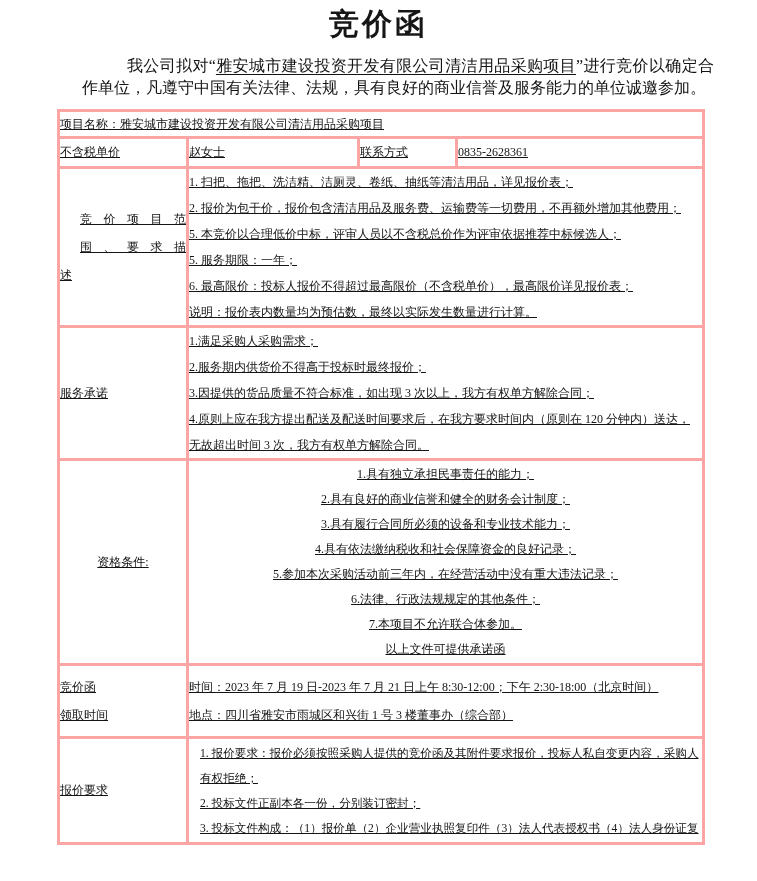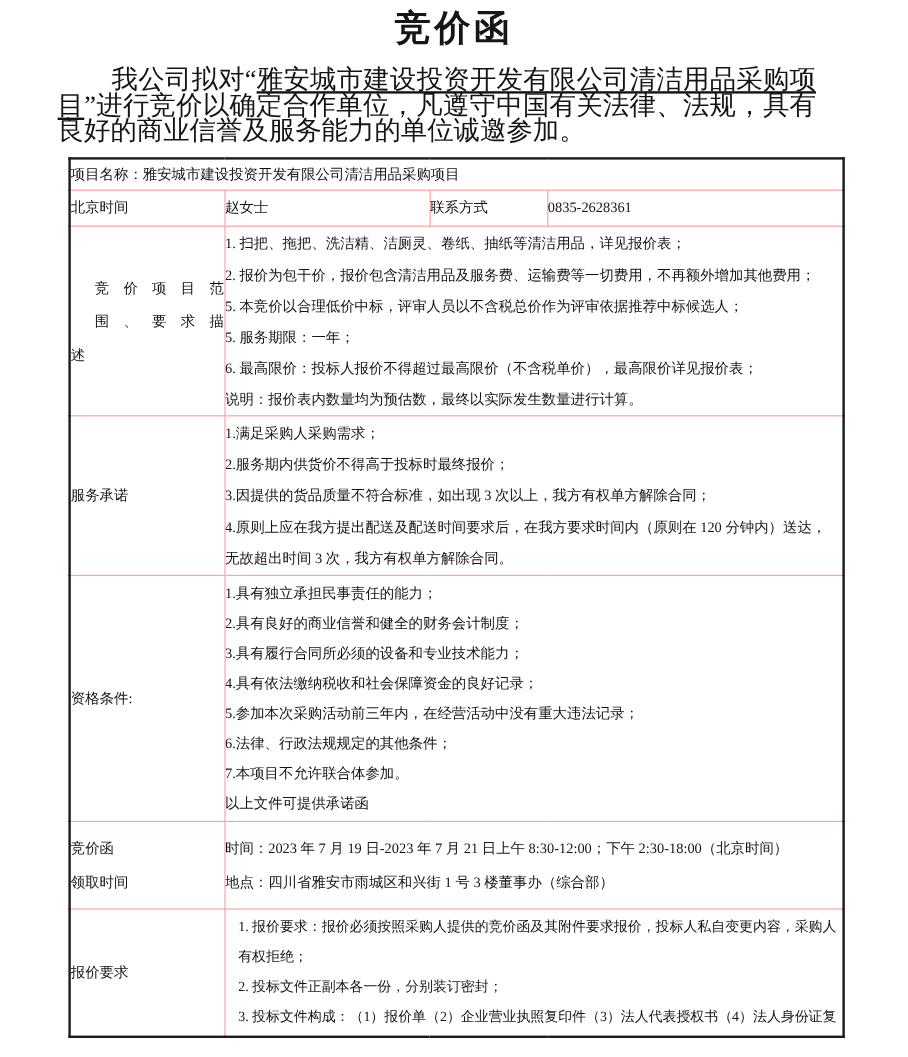--- a/index.html
+++ b/index.html
@@ -9,44 +9,45 @@
     background: #ffffff; color: #161616;
     font-family: "Liberation Serif", "DejaVu Serif", serif;
   }
   .title {
     margin: 6px 0 0 0;
     text-align: center;
     font-size: 30px; line-height: 36px; font-weight: 700;
     letter-spacing: 3px;
   }
   .intro {
-    width: 632px; margin: 13px 0 0 48px;
-    font-size: 22px; line-height: 21.5px;
+    width: 632px; margin: 13px 0 0 82px;
+    font-size: 16px; line-height: 21.5px;
     text-align: justify; text-indent: 45px;
     color: #141414;
   }
   .uline { text-decoration: underline; text-underline-offset: 3px; }
 
   table.doc {
     border-collapse: collapse; table-layout: fixed;
     width: 645px; margin: 11px 0 0 57px;
     border: 2px solid #1b1b1b;
   }
   table.doc td {
-    border: 1px solid #fca5a5;
+    border: 3px solid #fca5a5;
     vertical-align: middle;
     font-size: 12px; color: #141414;
     padding: 0;
+    text-decoration: underline;
   }
   .h-r1 td { height: 27px; }
   .h-r2 td { height: 30px; }
   .h-r3 td { height: 30px; }
   .h-scope td { height: 158px; }
   .h-service td { height: 133px; margin-top: 29px; }
-  .h-qual td { height: 205px; }
+  .h-qual td { height: 205px; text-align: center; }
   .h-coll td { height: 73px; }
   .h-quot td { height: 106px; }
 
   .single-cell { padding-left: 5px; }
   .label-cell  { padding-left: 6px; }
   .content-cell { padding-left: 13px; padding-right: 3px; overflow: hidden; }
   .val-cell { padding-left: 13px; margin-top: 24px; }
   .mid-label-cell { padding-left: 11px; }
 
   .line { white-space: nowrap; line-height: 26px; }
@@ -76,21 +77,21 @@
         <col style="width:247px">
     </colgroup>
 
     <tbody>
         <tr class="h-r1">
       <td colspan="4" class="single-cell">项目名称：雅安城市建设投资开发有限公司清洁用品采购项目</td>
     </tr>
 
 
     <tr class="h-r3">
-      <td class="label-cell">北京时间</td>
+      <td class="label-cell">不含税单价</td>
       <td class="val-cell">赵女士</td>
       <td class="mid-label-cell">联系方式</td>
       <td class="val-cell">0835-2628361</td>
     </tr>
 
     <tr class="h-scope">
       <td class="scope-label-cell">
         <div class="label-line jl">竞价项目范</div>
         <div class="label-line jl">围、要求描</div>
         <div class="label-line">述</div>

